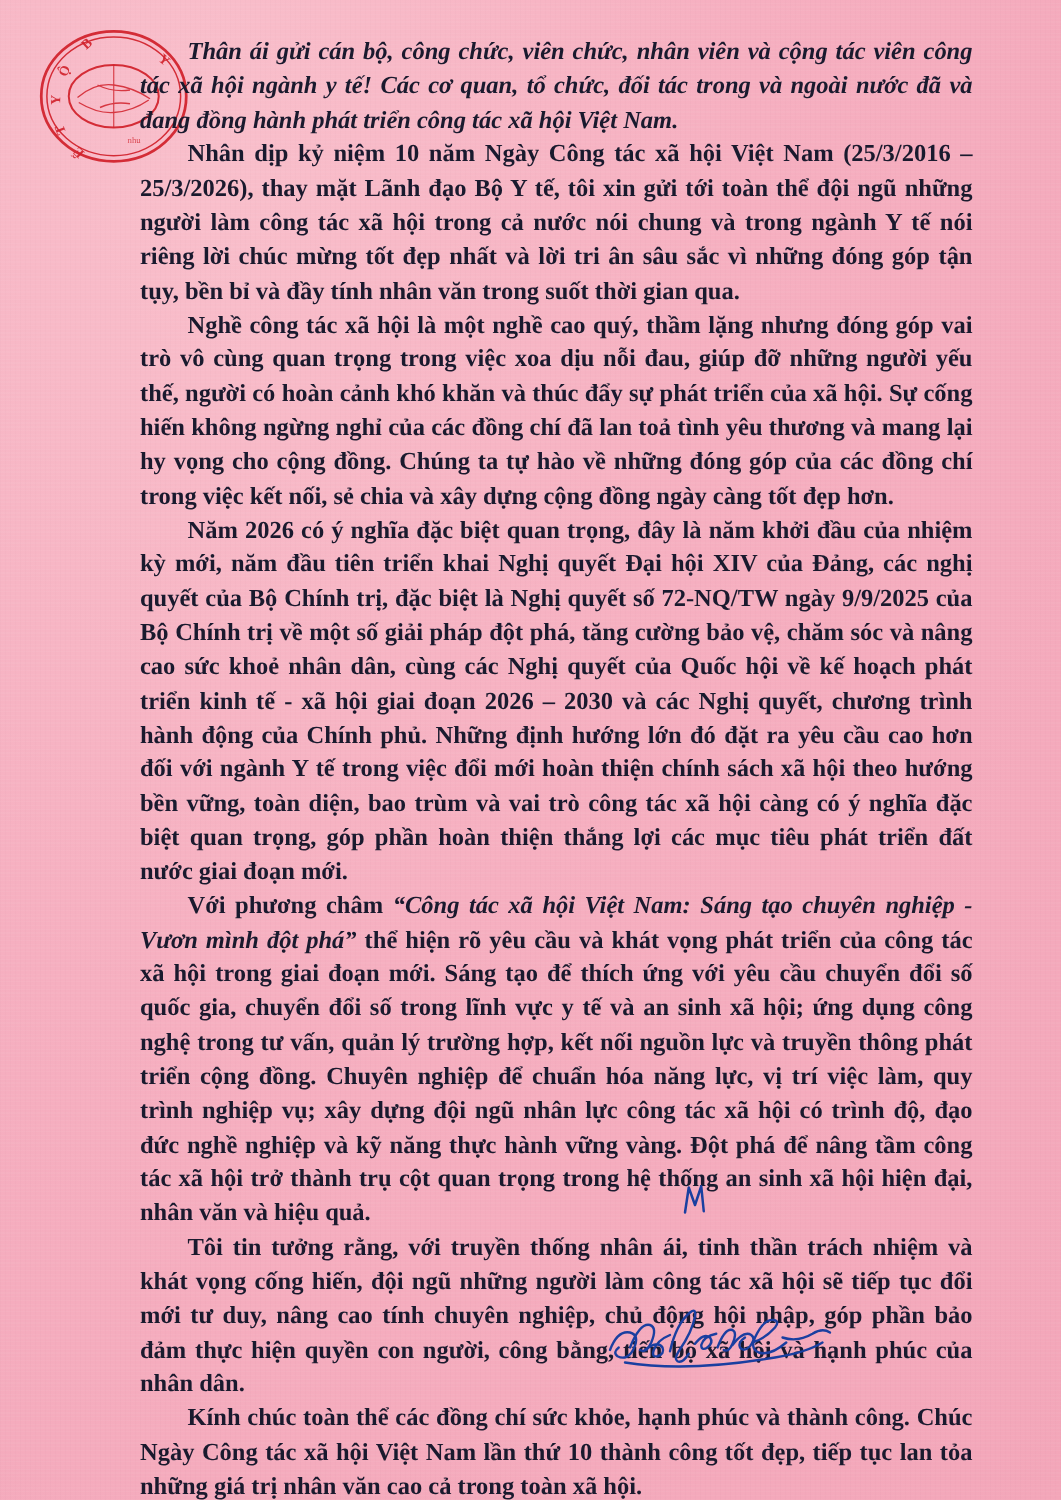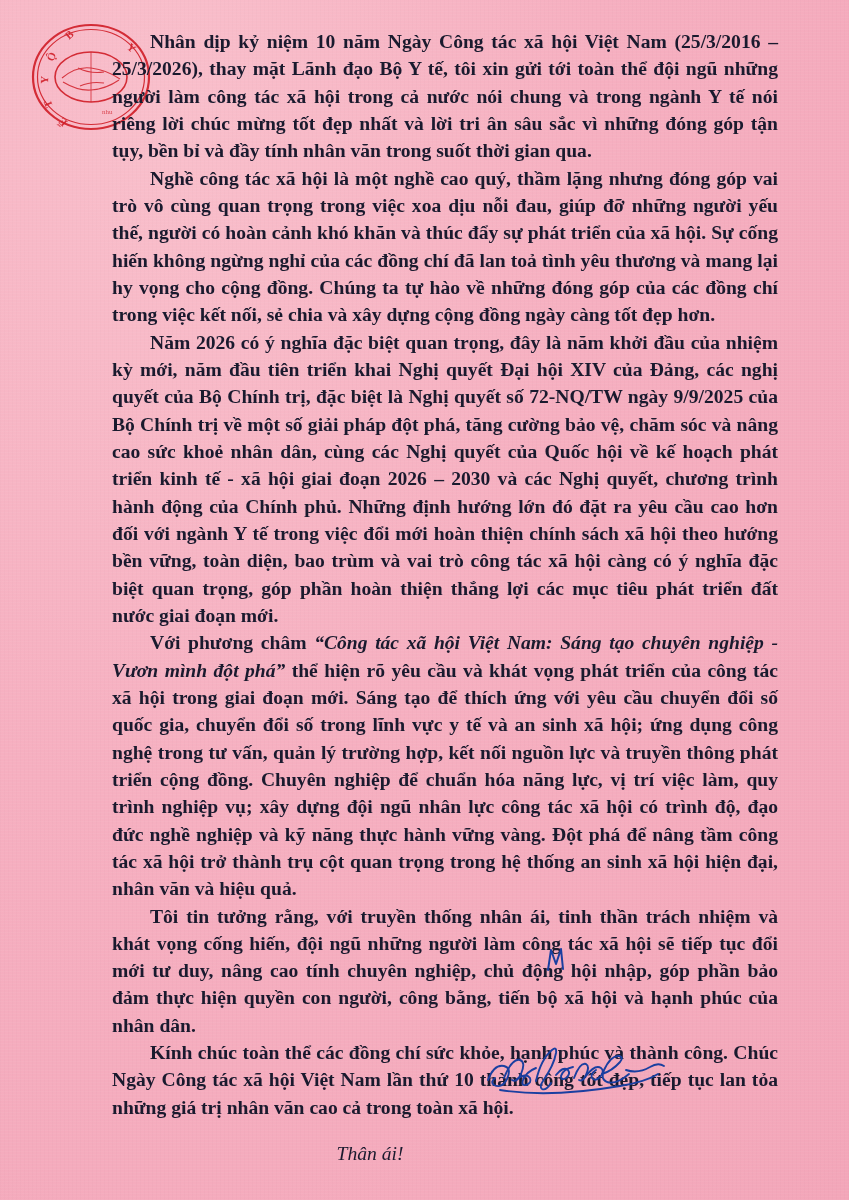--- a/index.html
+++ b/index.html
@@ -124,20 +124,21 @@
         <text x="104" y="30" transform="rotate(40 104 30)">Y</text>
       </g>
       <g fill="#d1202a" opacity="0.75" font-family="'Liberation Serif', serif" font-size="7">
         <text x="80" y="96">nhu</text>
       </g>
     </svg>
   </div>
 
   <div class="content">
 
+    <p class="salutation">Thân ái gửi cán bộ, công chức, viên chức, nhân viên và cộng tác viên công tác xã hội ngành y tế! Các cơ quan, tổ chức, đối tác trong và ngoài nước đã và đang đồng hành phát triển công tác xã hội Việt Nam.</p>
 
     <p class="para">Nhân dịp kỷ niệm 10 năm Ngày Công tác xã hội Việt Nam (25/3/2016 – 25/3/2026), thay mặt Lãnh đạo Bộ Y tế, tôi xin gửi tới toàn thể đội ngũ những người làm công tác xã hội trong cả nước nói chung và trong ngành Y tế nói riêng lời chúc mừng tốt đẹp nhất và lời tri ân sâu sắc vì những đóng góp tận tụy, bền bỉ và đầy tính nhân văn trong suốt thời gian qua.</p>
     <p class="para">Nghề công tác xã hội là một nghề cao quý, thầm lặng nhưng đóng góp vai trò vô cùng quan trọng trong việc xoa dịu nỗi đau, giúp đỡ những người yếu thế, người có hoàn cảnh khó khăn và thúc đẩy sự phát triển của xã hội. Sự cống hiến không ngừng nghỉ của các đồng chí đã lan toả tình yêu thương và mang lại hy vọng cho cộng đồng. Chúng ta tự hào về những đóng góp của các đồng chí trong việc kết nối, sẻ chia và xây dựng cộng đồng ngày càng tốt đẹp hơn.</p>
     <p class="para">Năm 2026 có ý nghĩa đặc biệt quan trọng, đây là năm khởi đầu của nhiệm kỳ mới, năm đầu tiên triển khai Nghị quyết Đại hội XIV của Đảng, các nghị quyết của Bộ Chính trị, đặc biệt là Nghị quyết số 72-NQ/TW ngày 9/9/2025 của Bộ Chính trị về một số giải pháp đột phá, tăng cường bảo vệ, chăm sóc và nâng cao sức khoẻ nhân dân, cùng các Nghị quyết của Quốc hội về kế hoạch phát triển kinh tế - xã hội giai đoạn 2026 – 2030 và các Nghị quyết, chương trình hành động của Chính phủ. Những định hướng lớn đó đặt ra yêu cầu cao hơn đối với ngành Y tế trong việc đổi mới hoàn thiện chính sách xã hội theo hướng bền vững, toàn diện, bao trùm và vai trò công tác xã hội càng có ý nghĩa đặc biệt quan trọng, góp phần hoàn thiện thắng lợi các mục tiêu phát triển đất nước giai đoạn mới.</p>
 
     <p class="para"><span>Với phương châm </span><span class="italic">“Công tác xã hội Việt Nam: Sáng tạo chuyên nghiệp - Vươn mình đột phá”</span><span> thể hiện rõ yêu cầu và khát vọng phát triển của công tác xã hội trong giai đoạn mới. Sáng tạo để thích ứng với yêu cầu chuyển đổi số quốc gia, chuyển đổi số trong lĩnh vực y tế và an sinh xã hội; ứng dụng công nghệ trong tư vấn, quản lý trường hợp, kết nối nguồn lực và truyền thông phát triển cộng đồng. Chuyên nghiệp để chuẩn hóa năng lực, vị trí việc làm, quy trình nghiệp vụ; xây dựng đội ngũ nhân lực công tác xã hội có trình độ, đạo đức nghề nghiệp và kỹ năng thực hành vững vàng. Đột phá để nâng tầm công tác xã hội trở thành trụ cột quan trọng trong hệ thống an sinh xã hội hiện đại, nhân văn và hiệu quả.</span></p>
 
     <p class="para">Tôi tin tưởng rằng, với truyền thống nhân ái, tinh thần trách nhiệm và khát vọng cống hiến, đội ngũ những người làm công tác xã hội sẽ tiếp tục đổi mới tư duy, nâng cao tính chuyên nghiệp, chủ động hội nhập, góp phần bảo đảm thực hiện quyền con người, công bằng, tiến bộ xã hội và hạnh phúc của nhân dân.</p>
     <p class="para">Kính chúc toàn thể các đồng chí sức khỏe, hạnh phúc và thành công. Chúc Ngày Công tác xã hội Việt Nam lần thứ 10 thành công tốt đẹp, tiếp tục lan tỏa những giá trị nhân văn cao cả trong toàn xã hội.</p>
 

